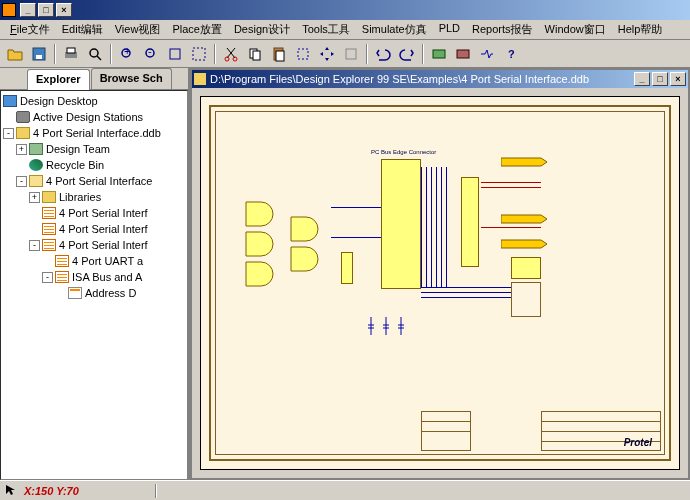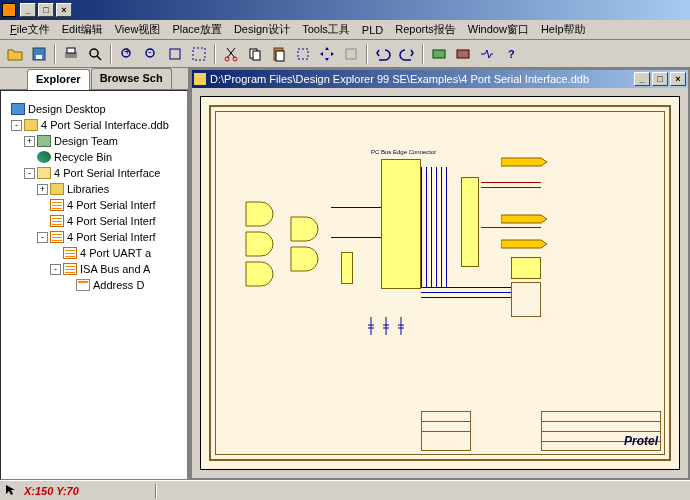--- a/index.html
+++ b/index.html
@@ -2,32 +2,32 @@
 <html><head>
 <meta charset="utf-8">
 <style>
 * { box-sizing: border-box; margin: 0; padding: 0; font-family: "MS Sans Serif", Tahoma, sans-serif; font-size: 11px; }
 body { width: 690px; height: 500px; background: #d4d0c8; overflow: hidden; display: flex; flex-direction: column; }
 .titlebar { height: 20px; background: linear-gradient(to right, #0a246a, #a6caf0); color: #fff; display: flex; align-items: center; padding: 0 2px; }
 .titlebar .icon { width: 14px; height: 14px; background: #ff8c00; margin-right: 4px; border: 1px solid #000; }
 .titlebar .title { flex: 1; font-weight: bold; }
 .winbtns { display: flex; gap: 2px; }
 .winbtn { width: 16px; height: 14px; background: #d4d0c8; border: 1px solid #fff; border-right-color: #404040; border-bottom-color: #404040; font-size: 9px; text-align: center; line-height: 12px; color: #000; cursor: pointer; font-family: Arial; font-weight: bold; }
-.menubar { height: 20px; background: #d4d0c8; display: flex; align-items: center; padding: 0 4px; border-bottom: 1px solid #808080; }
+.menubar { height: 20px; background: #d4d0c8; display: flex; padding: 0 4px; border-bottom: 1px solid #808080; }
 .menuitem { padding: 2px 6px; cursor: pointer; }
 .menuitem u { text-decoration: underline; }
 .toolbar { height: 28px; background: #d4d0c8; display: flex; align-items: center; padding: 2px 4px; gap: 2px; border-bottom: 1px solid #808080; }
 .tbtn { width: 22px; height: 22px; border: 1px solid transparent; display: flex; align-items: center; justify-content: center; cursor: pointer; }
 .tsep { width: 2px; height: 20px; border-left: 1px solid #808080; border-right: 1px solid #fff; margin: 0 2px; }
 .main { flex: 1; display: flex; overflow: hidden; }
 .leftpanel { width: 190px; background: #d4d0c8; display: flex; flex-direction: column; border-right: 2px solid #808080; }
 .tabs { height: 22px; display: flex; background: #d4d0c8; border-bottom: 1px solid #808080; }
 .tab { padding: 3px 8px; border: 1px solid #808080; border-bottom: none; background: #d4d0c8; cursor: pointer; border-radius: 3px 3px 0 0; margin-right: 1px; font-weight: bold; }
 .tab.active { background: #fff; font-weight: bold; position: relative; top: 1px; margin-left: 27px; }
-.tree { flex: 1; background: #fff; border: 1px inset #808080; overflow: auto; padding: 10px; }
+.tree { flex: 1; background: #fff; border: 1px inset #808080; overflow: auto; padding: 2px; }
 .treenode { display: flex; align-items: center; height: 16px; cursor: pointer; white-space: nowrap; }
 .expander { width: 11px; height: 11px; border: 1px solid #808080; background: #fff; font-size: 9px; line-height: 9px; text-align: center; margin-right: 2px; cursor: pointer; flex-shrink: 0; }
 .spacer { width: 13px; flex-shrink: 0; }
 .nodeicon { width: 14px; height: 12px; margin-right: 3px; flex-shrink: 0; }
 .ico-desktop { background: #4a90d9; border: 1px solid #2a5080; }
 .ico-station { background: #888; border: 1px solid #555; border-radius: 2px; }
 .ico-folder { background: #f0d060; border: 1px solid #b09020; }
 .ico-folderopen { background: #f8e090; border: 1px solid #b09020; }
 .ico-team { background: #90c090; border: 1px solid #507050; }
 .ico-recycle { background: linear-gradient(45deg,#3a8,#163); border-radius: 50%; }
@@ -49,21 +49,21 @@
 .schborder { position: absolute; inset: 8px; border: 2px solid #806020; }
 .schborder2 { position: absolute; inset: 14px; border: 1px solid #806020; }
 .statusbar { height: 20px; background: #d4d0c8; border-top: 1px solid #fff; display: flex; align-items: center; padding: 0 4px; gap: 6px; }
 .status-cursor { color: #c00000; font-style: italic; font-weight: bold; text-align: right; }
 svg.toolicon { width: 16px; height: 16px; }
 .chip { position: absolute; background: #ffff80; border: 1px solid #806000; }
 .wire { position: absolute; background: #0000aa; }
 .wirered { position: absolute; background: #aa0000; }
 .titleblock { position: absolute; right: 18px; bottom: 18px; width: 120px; height: 40px; border: 1px solid #806020; font-size: 8px; }
 .titleblock .row { border-bottom: 1px solid #806020; height: 10px; }
-.logo { position: absolute; right: 2px; bottom: 2px; font-style: italic; font-weight: bold; font-size: 12px; color: #003; }
+.logo { position: absolute; right: 8px; bottom: 2px; font-style: italic; font-weight: bold; font-size: 10px; color: #003; }
 .complabel { position: absolute; font-size: 6px; color: #004; }
 </style>
 </head>
 <body>
 
 <div class="titlebar">
   <div class="icon"></div>
   <div class="winbtns">
     <div class="winbtn">_</div>
     <div class="winbtn">□</div>
@@ -71,20 +71,21 @@
   </div>
 </div>
 
 <div class="menubar">
   <div class="menuitem"><u>F</u><span></span>ile文件</div>
   <div class="menuitem">Edit编辑</div>
   <div class="menuitem">View视图</div>
   <div class="menuitem">Place放置</div>
   <div class="menuitem">Design设计</div>
   <div class="menuitem">Tools工具</div>
+  <div class="menuitem">Simulate仿真</div>
   <div class="menuitem">PLD</div>
   <div class="menuitem">Reports报告</div>
   <div class="menuitem">Window窗口</div>
   <div class="menuitem">Help帮助</div>
 </div>
 
 <div class="toolbar">
   <div class="tbtn">
       <svg class="toolicon" viewBox="0 0 16 16">
         <path fill="#f0c040" stroke="#806000" d="M1 4h5l1 2h8v8H1z"></path>
@@ -205,20 +206,25 @@
 
   <div class="leftpanel">
     <div class="tabs">
       <div class="tab active">Explorer</div>
       <div class="tab">Browse Sch</div>
     </div>
     <div class="tree">
       <div class="treenode">
           <div class="nodeicon ico-desktop"></div>
           <span>Design Desktop</span>
+        </div>
+      <div class="treenode">
+          <div class="spacer"></div>
+          <div class="nodeicon ico-station"></div>
+          <span>Active Design Stations</span>
         </div>
       <div class="treenode">
           <div class="expander">-</div>
           <div class="nodeicon ico-folder"></div>
           <span>4 Port Serial Interface.ddb</span>
         </div>
       <div class="treenode">
           <div class="spacer"></div>
           <div class="expander">+</div>
           <div class="nodeicon ico-team"></div>

